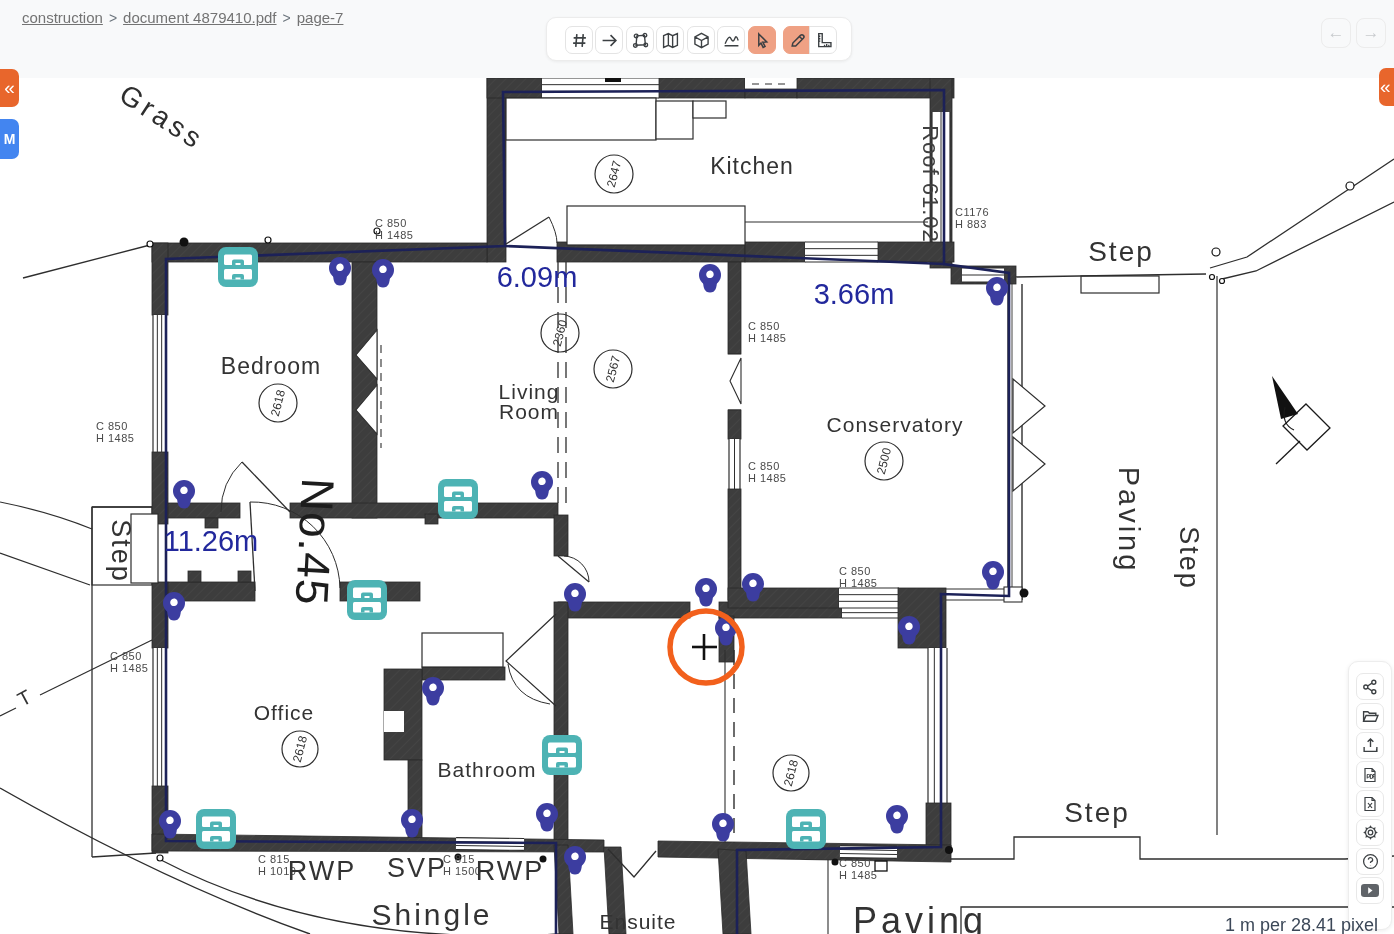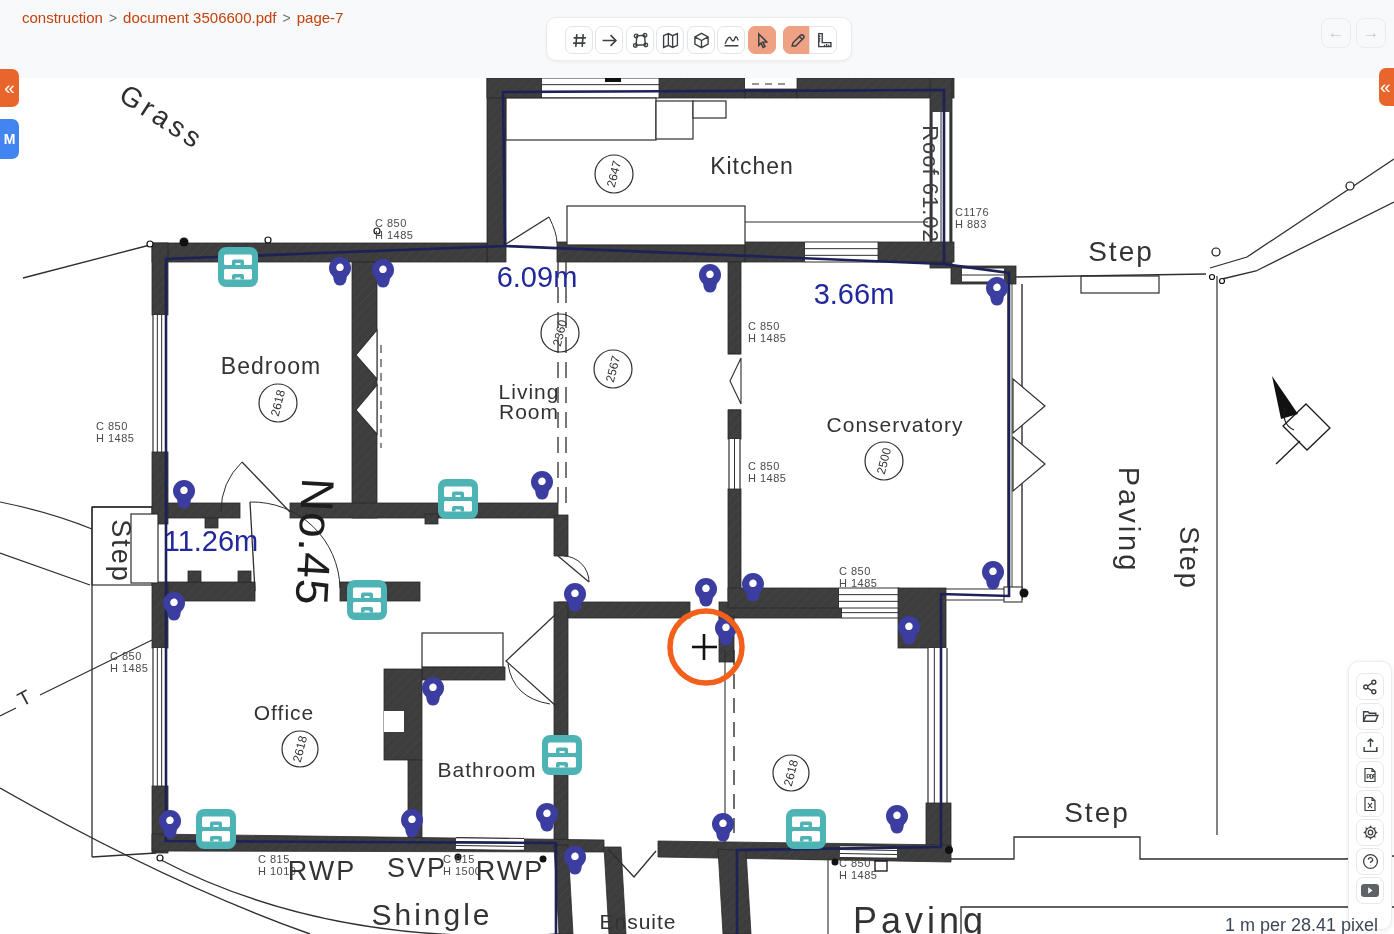--- a/index.html
+++ b/index.html
@@ -1,19 +1,19 @@
 <!DOCTYPE html>
 <html><head>
 <meta charset="utf-8">
 <style>
   html,body{margin:0;padding:0;width:1394px;height:934px;overflow:hidden;background:#fff;
     font-family:"Liberation Sans", sans-serif;}
   .hdr{position:absolute;left:0;top:0;width:1394px;height:78px;background:#f8f9fa;}
   .crumb{position:absolute;left:22px;top:9px;font-size:15px;color:#6c757d;}
-  .crumb a{color:#c2410c;}
+  .crumb a{color:#737373;text-decoration:underline;}
   .crumb .sep{color:#6c757d;padding:0 6px;font-size:14px;}
   .tbar{position:absolute;left:546px;top:17px;width:304px;height:42px;background:#fff;
     border:1px solid #ececec;border-radius:10px;box-shadow:0 1px 3px rgba(0,0,0,.06);}
   .tb{position:absolute;top:8px;width:26px;height:26px;border:1px solid #e4e4e4;border-radius:7px;
     background:#fff;display:flex;align-items:center;justify-content:center;}
   .tb.hl{background:#efa184;border-color:#efa184;}
   .navb{position:absolute;top:18px;width:28px;height:28px;border:1px solid #ececec;border-radius:8px;
     display:flex;align-items:center;justify-content:center;color:#c8cbce;font-size:17px;}
   .edgebtn{position:absolute;color:#fff;display:flex;align-items:center;justify-content:center;}
   .rtool{position:absolute;left:1348px;top:661px;width:42px;height:267px;background:#fff;
@@ -418,21 +418,21 @@
 <path d="M-7,4 C-7,13 -5.5,17.5 0,17.5 C5.5,17.5 7,13 7,4 Z" fill="#3c3da0"></path>
 <path d="M-3.5,-2 C-4.5,1 -2.5,3.5 0.5,3 C3.5,2.5 4.5,-0.5 3,-3 C1.5,-5.5 -2.5,-5 -3.5,-2 Z" fill="#fff"></path>
 </g>
 <circle cx="706" cy="647" r="36" fill="none" stroke="#f2601c" stroke-width="5.5"></circle>
 <line x1="692" y1="647" x2="717" y2="647" stroke="#111" stroke-width="2.6"></line>
 <line x1="704" y1="634" x2="704" y2="660" stroke="#111" stroke-width="2.6"></line>
 </g>
 </svg>
 
 <div class="hdr"></div>
-<div class="crumb"><a>construction</a><span class="sep">&gt;</span><a>document 3506600.pdf</a><span class="sep">&gt;</span><a>page-7</a></div>
+<div class="crumb"><a>construction</a><span class="sep">&gt;</span><a>document 4879410.pdf</a><span class="sep">&gt;</span><a>page-7</a></div>
 
 <div class="tbar" id="tbar">
   <div class="tb" style="left:18px;">
       <svg width="17" height="17" viewBox="0 0 16 16" fill="none" stroke="#3c4043" stroke-width="1.5">
         <path d="M5.5 2 L4.5 14 M11.5 2 L10.5 14 M2.5 5.5 H14 M2 10.5 H13.5"></path>
       </svg>
     </div>
   <div class="tb" style="left:48px;">
       <svg width="17" height="17" viewBox="0 0 16 16" fill="none" stroke="#3c4043" stroke-width="1.5">
         <path d="M1.5 8 H14 M9 3 L14 8 L9 13"></path>

